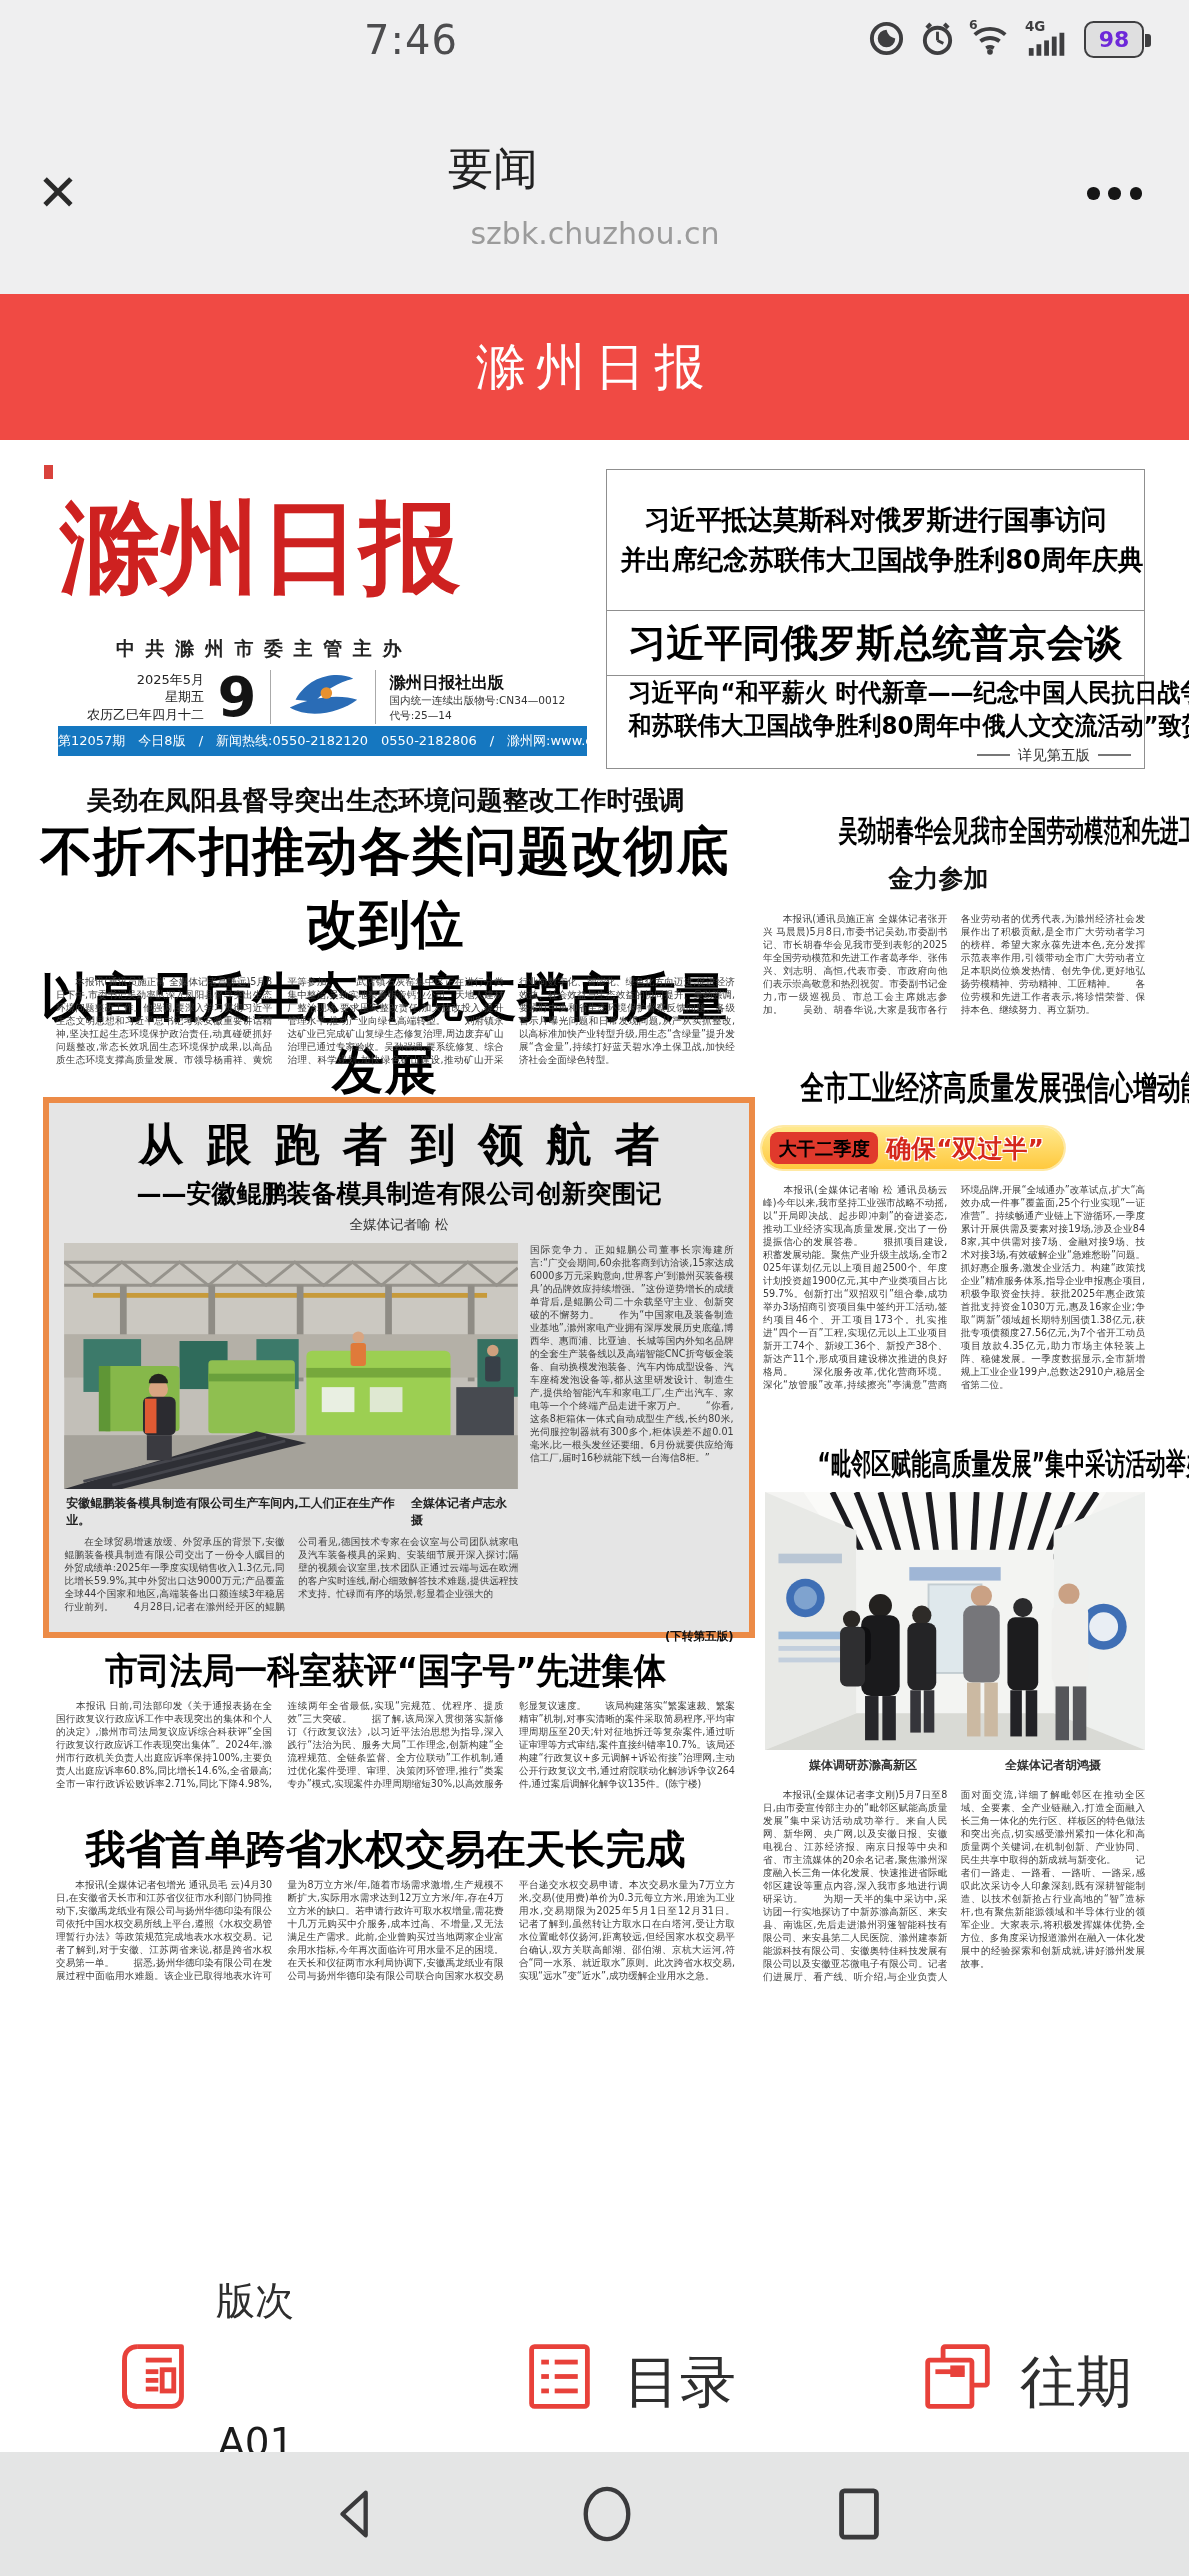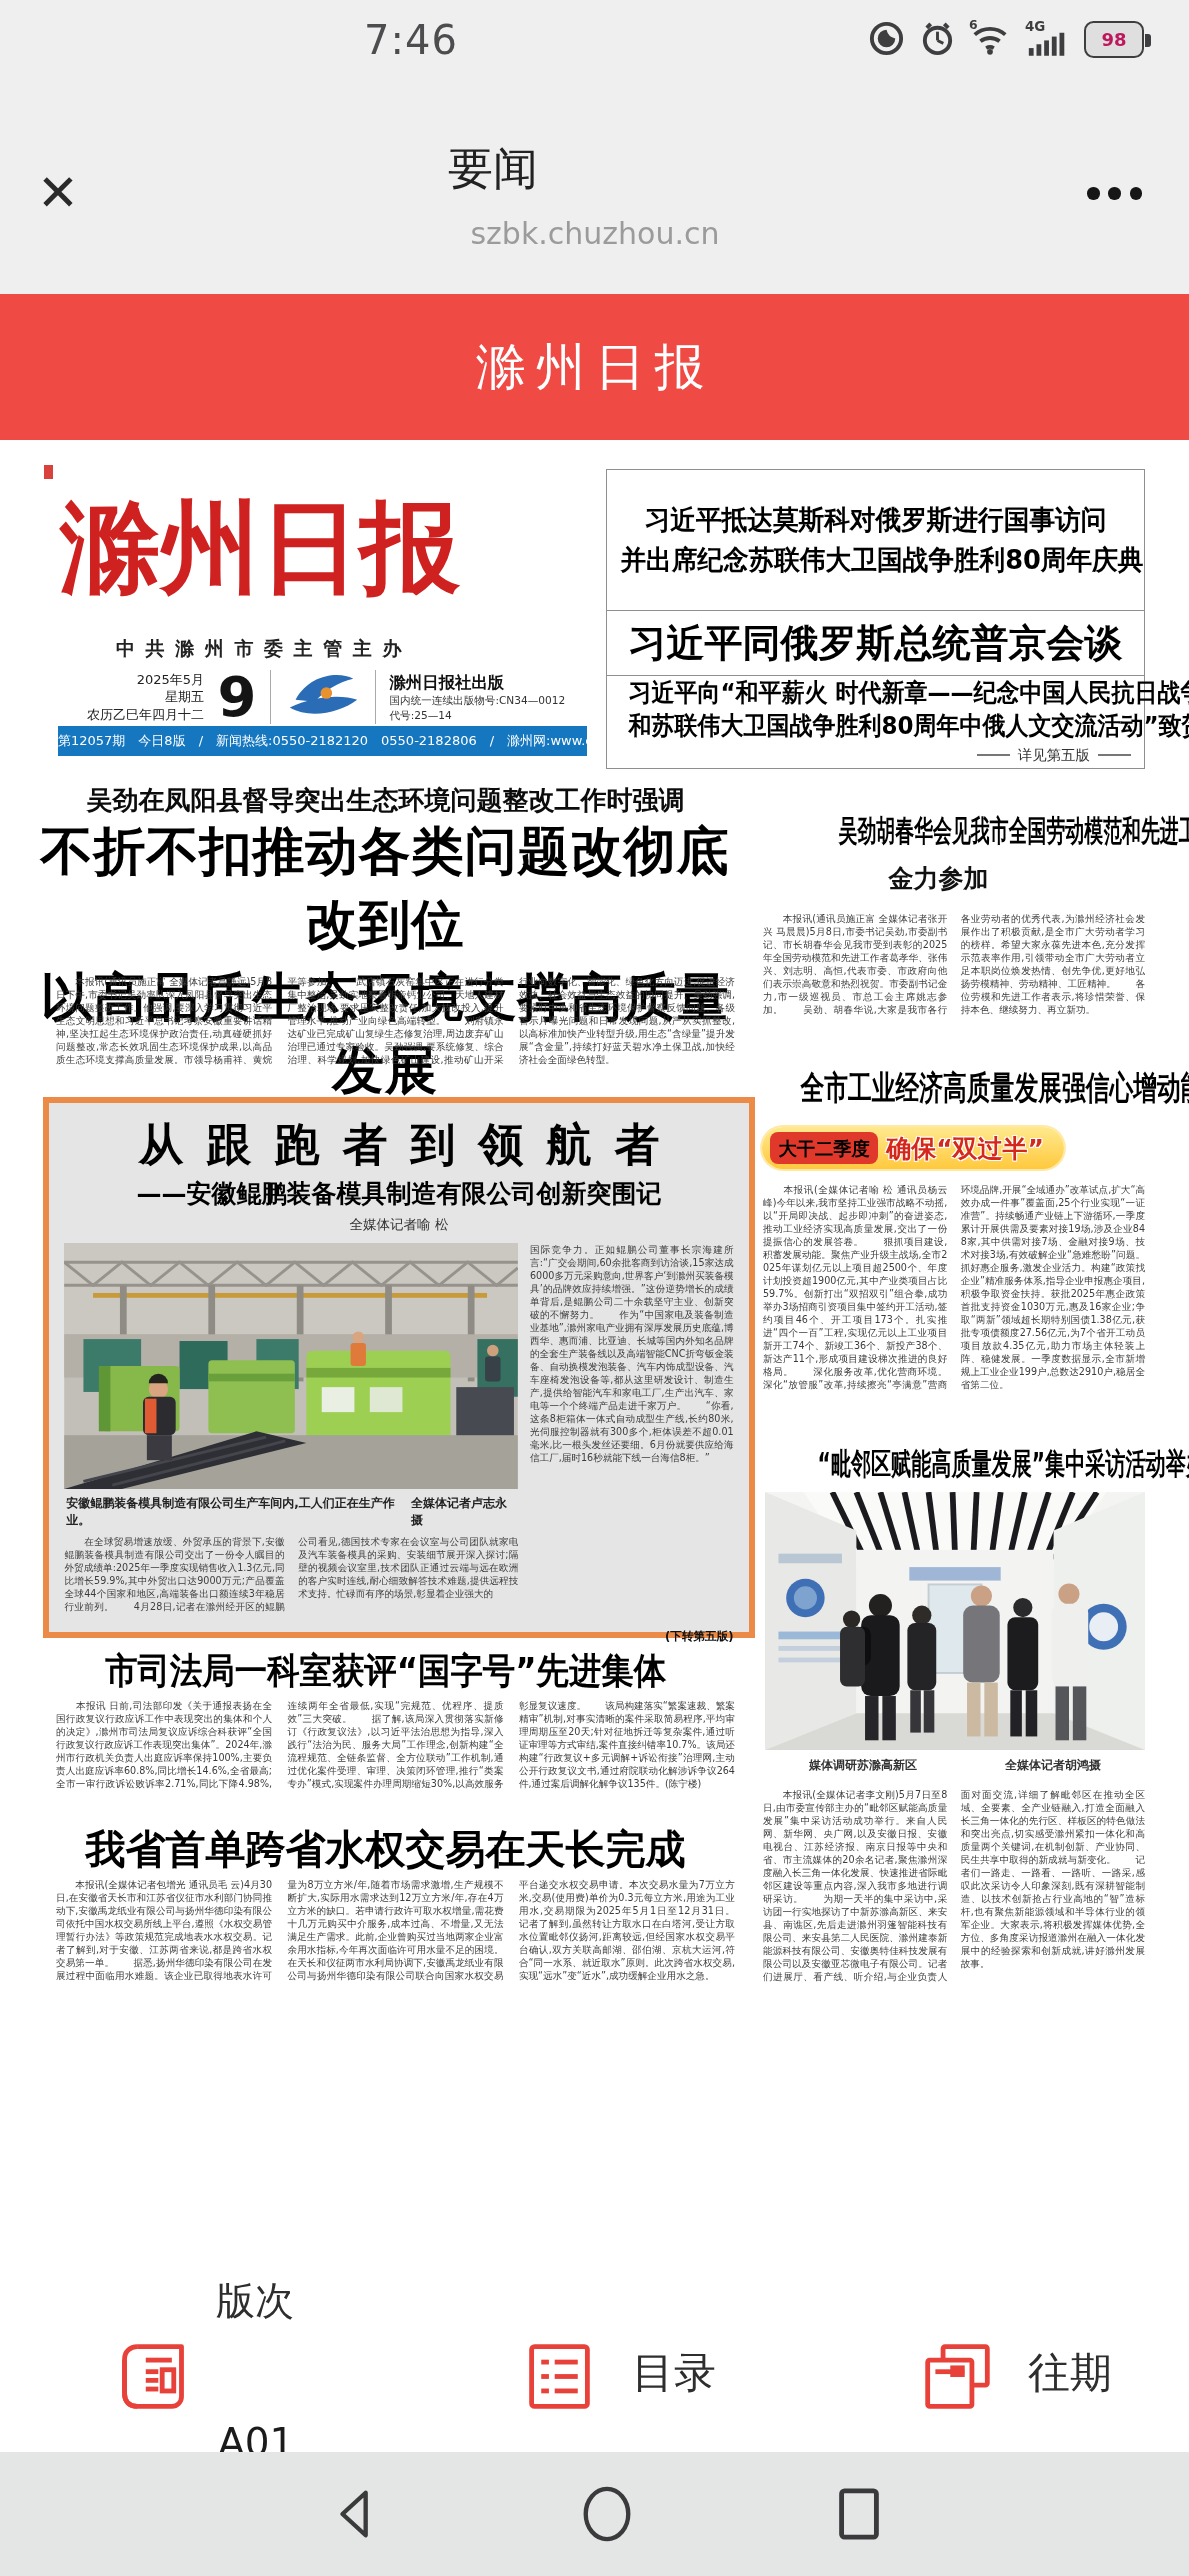--- a/index.html
+++ b/index.html
@@ -4,21 +4,21 @@
 <style>
   * { margin:0; padding:0; box-sizing:border-box; }
   html,body { width:1190px; }
   body { font-family:"DejaVu Sans","Liberation Sans",sans-serif; background:#fff; width:1190px; height:2576px; position:relative; overflow:hidden; }
 
   
   .status-bar { position:absolute; top:0; left:0; width:1190px; height:83px; background:#efeff0; }
   .status-time { position:absolute; left:364px; top:17.3px; font-size:40px; color:#4d4d4f; letter-spacing:1px; }
   .status-icons { position:absolute; right:39px; top:19px; display:flex; align-items:center; gap:13.5px; }
   .batt-wrap { position:relative; width:67px; height:39px; }
-  .batt-body { width:60px; height:37px; border:2.9px solid #3e3e40; border-radius:9.6px; display:flex; align-items:center; justify-content:center; font-size:18px; font-weight:bold; color:#be185d; background:#dfdfe0;text-align:right; }
+  .batt-body { width:60px; height:37px; border:2.9px solid #3e3e40; border-radius:9.6px; display:flex; align-items:center; justify-content:center; font-size:22px; font-weight:bold; color:#6d28d9; background:#dfdfe0;text-align:right; }
   .batt-nub { position:absolute; right:0; top:12.5px; width:5.8px; height:13.5px; background:#3e3e40; border-radius:0 2.9px 2.9px 0; }
 
   
   .browser-bar { position:absolute; top:83px; left:0; width:1190px; height:211px; background:#efeff0; }
   .close-x { position:absolute; left:37px; top:85px; font-size:50px; color:#2a2a2a; font-weight:300; line-height:1; cursor:pointer; }
   .page-title { position:absolute; left:0; top:56px; width:986px; text-align:center; font-size:45px; color:#222; font-weight:500; }
   .page-url { position:absolute; left:0; top:133px; width:1190px; text-align:center; font-size:30px; color:#9b9b9b; }
   .more-dots { position:absolute; right:48px; top:104px; display:flex; gap:8.7px; }
   .more-dots i { width:12.5px; height:12.5px; border-radius:50%; background:#161616; }
 
@@ -86,21 +86,21 @@
   .visit-title { position:absolute; left:722px; top:1004px; width:433px; text-align:center; }
   .visit-photo { position:absolute; left:765px; top:1052px; width:380px; height:258px; }
   .visit-caption { position:absolute; left:765px; top:1317px; width:380px; display:flex; justify-content:space-around; font-size:12px; font-weight:bold; color:#333; }
   .visit-body { position:absolute; left:763px; top:1348px; width:382px; height:239px; }
 
   
   .toolbar { position:absolute; top:2243px; left:0; width:1190px; height:209px; background:#fff; }
   .edition-label { position:absolute; left:216px; top:31px; font-size:39px; color:#2e2e2e; }
   .edition-value { position:absolute; left:218px; top:177px; font-size:39px; color:#1b1b1b; }
   .tb-icon { position:absolute; top:96px; }
-  .tb-label { position:absolute; top:102px; font-size:42px; color:#2e2e2e;margin-left:8px; }
+  .tb-label { position:absolute; top:102px; font-size:56px; color:#2e2e2e; }
 
   
   .android-nav { position:absolute; top:2452px; left:0; width:1190px; height:124px; background:#e4e5e5; }
   .nav-ic { position:absolute; top:33px; }
 </style>
 </head>
 <body>
 
 <div class="status-bar">
   <div class="status-time">7:46</div>

